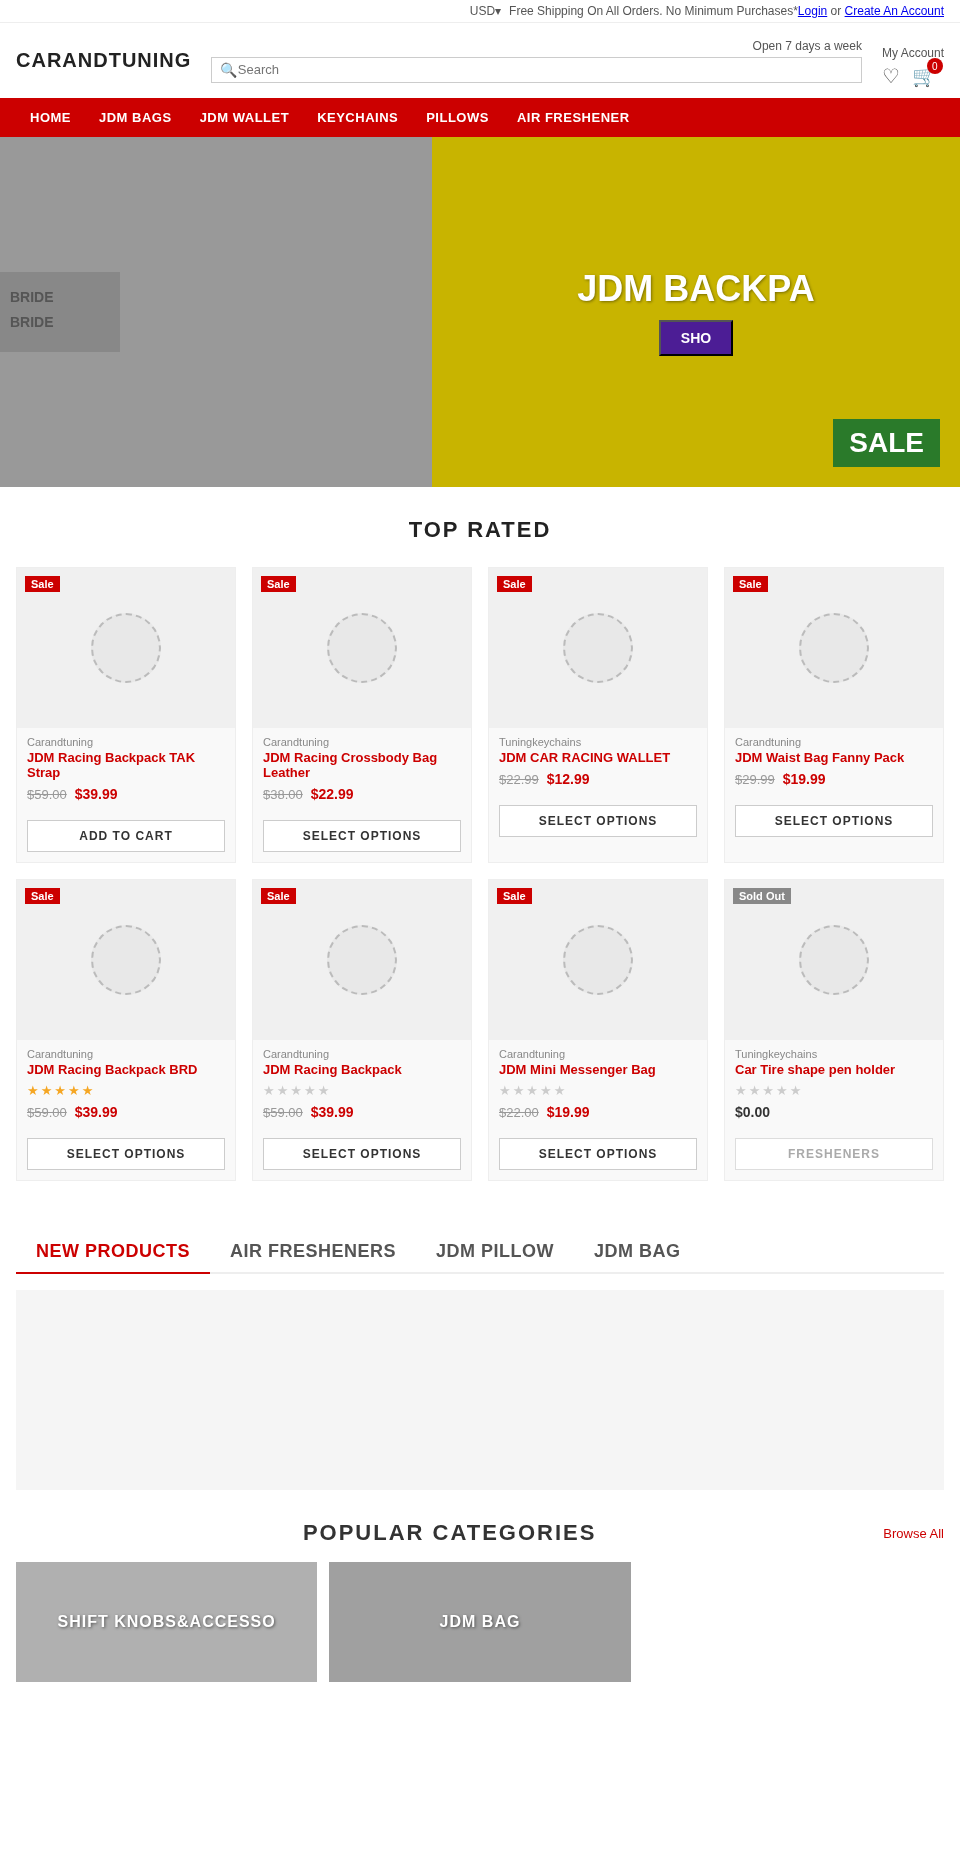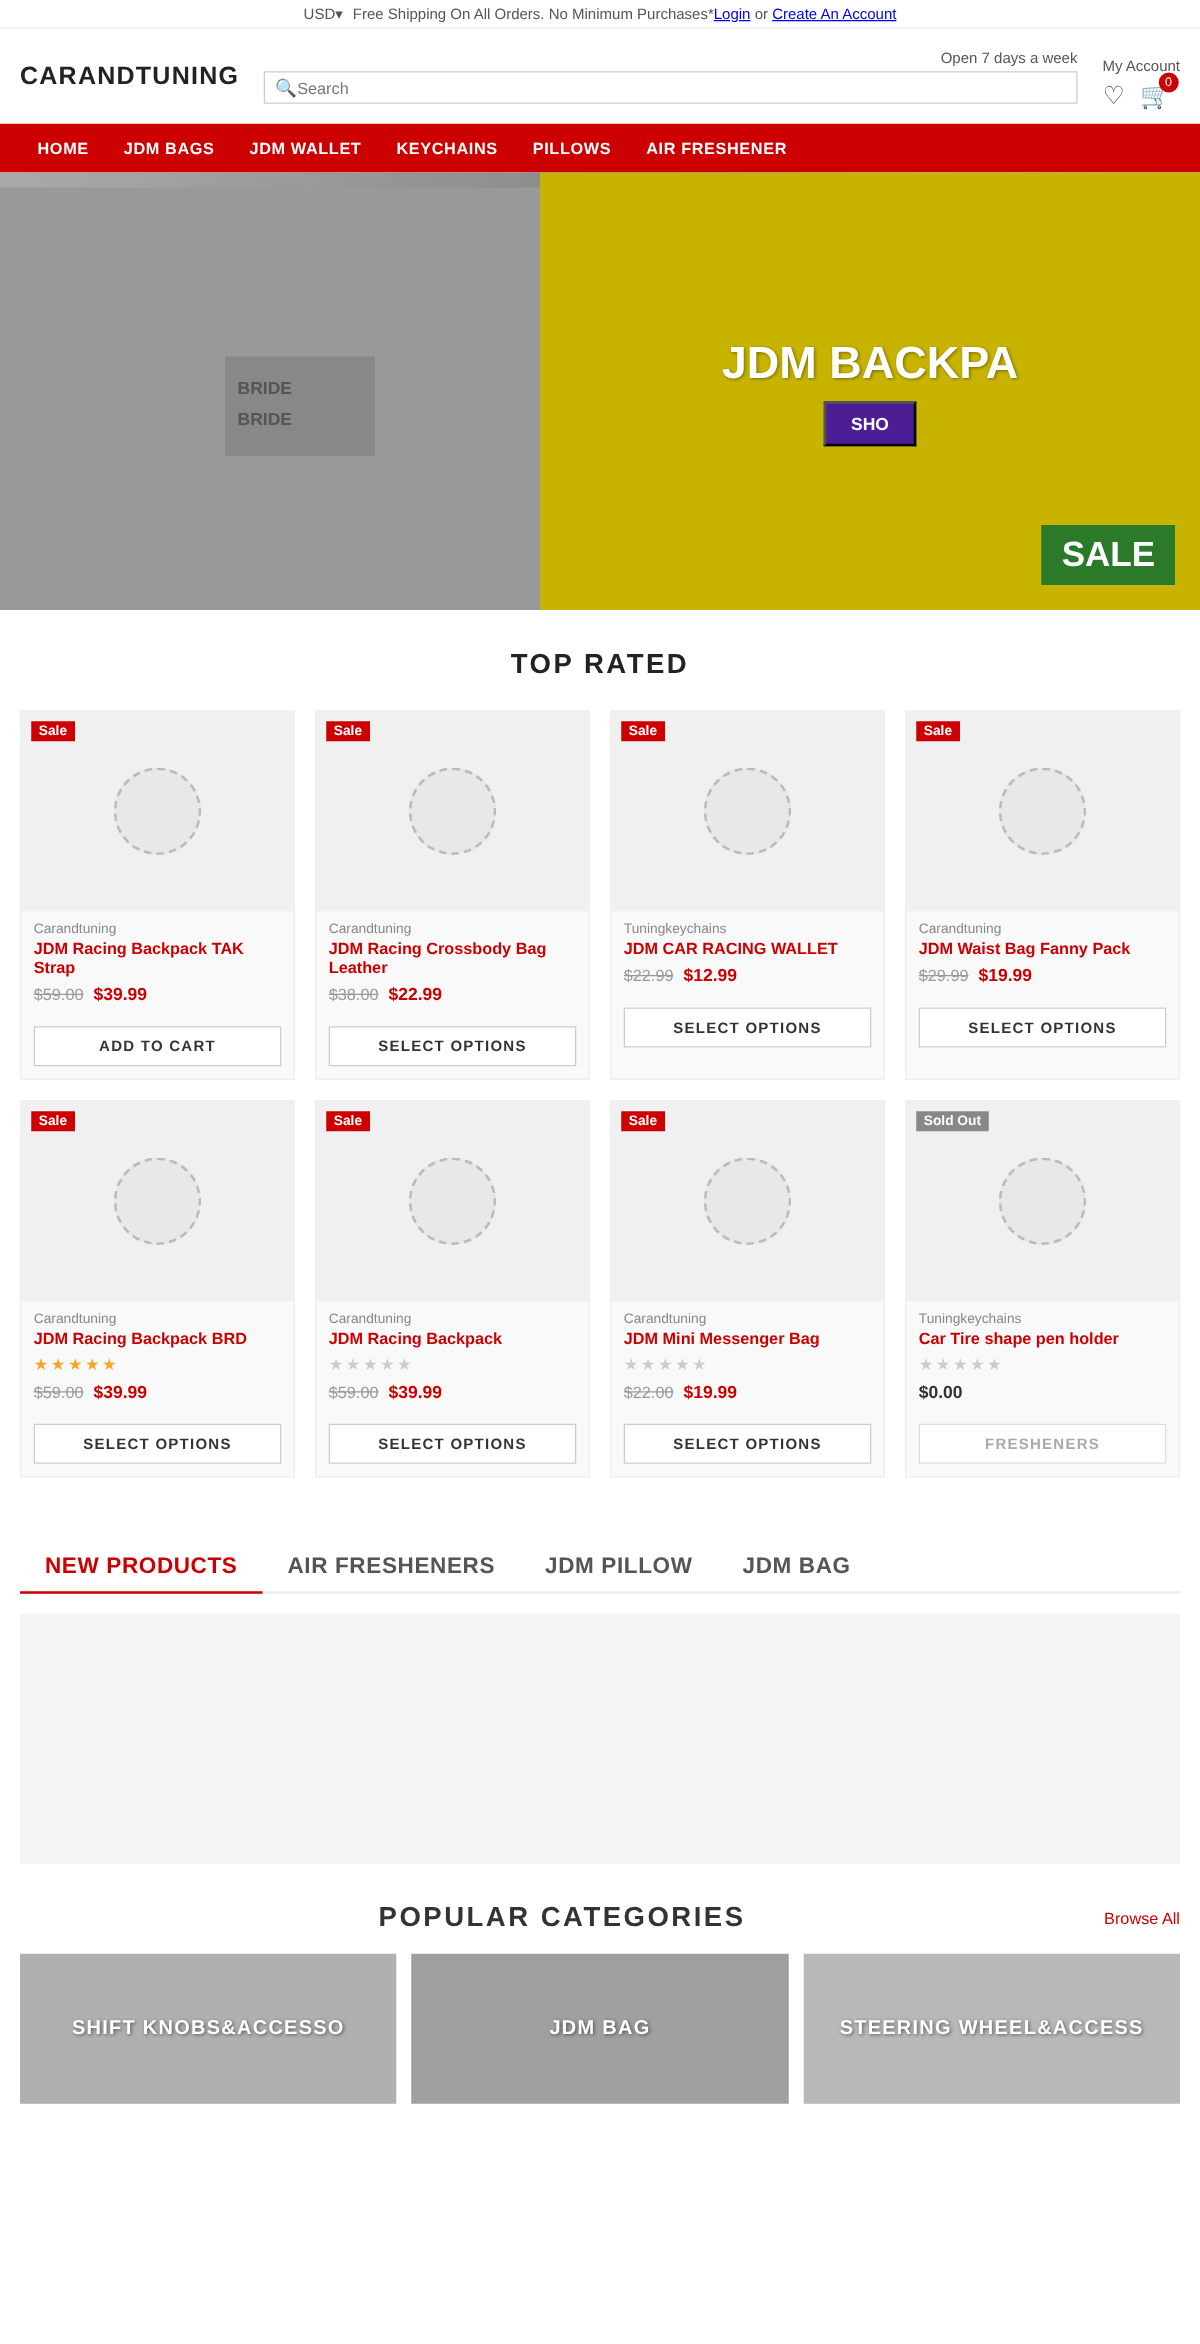--- a/index.html
+++ b/index.html
@@ -1,19 +1,19 @@
 <!DOCTYPE html>
 <html><head>
   <meta charset="utf-8">
   <style>
     * { box-sizing: border-box; margin: 0; padding: 0; }
     body { font-family: Arial, sans-serif; background: #fff; font-size: 14px; color: #333; width: 960px; }
 
     
-    .top-bar { display: flex; justify-content: center; align-items: center; padding: 4px 16px; font-size: 12px; color: #555; border-bottom: 1px solid #eee; }
+    .top-bar { display: flex; justify-content: flex-end; align-items: center; padding: 4px 16px; font-size: 12px; color: #555; border-bottom: 1px solid #eee; }
     .top-bar-left { display: flex; align-items: center; gap: 8px; }
 
     
     .header { display: flex; align-items: center; justify-content: space-between; padding: 10px 16px; }
     .logo { font-size: 20px; font-weight: bold; letter-spacing: 1px; color: #222; }
     .header-center { flex: 1; margin: 0 20px; }
     .open-text { font-size: 12px; color: #555; text-align: right; margin-bottom: 4px; }
     .search-box { display: flex; align-items: center; border: 1px solid #ccc; padding: 4px 8px; width: 100%; }
     .search-box input { border: none; outline: none; flex: 1; font-size: 13px; }
     .search-icon { color: #888; font-size: 14px; }
@@ -28,21 +28,21 @@
     
     .nav { background: #c00; display: flex; padding: 0 16px; }
     .nav a { color: #ffffff; text-decoration: none; font-size: 13px; font-weight: bold; padding: 12px 14px; display: block; letter-spacing: 0.5px; }
 
     
     .hero { width: 100%; height: 350px; background: linear-gradient(135deg, #aaa 0%, #888 40%, #bbb 60%, #c8b400 80%); position: relative; overflow: hidden; display: flex; align-items: center; justify-content: flex-end; }
     .hero-content { position: absolute; right: 0; top: 0; width: 55%; height: 100%; background: #c8b400; display: flex; flex-direction: column; align-items: center; justify-content: center; }
     .hero-title { font-size: 36px; font-weight: bold; color: #fff; text-shadow: 1px 1px 3px rgba(0,0,0,0.4); padding: 0 20px; }
     .hero-shop-btn { background: #4c1d95; color: #fff; padding: 8px 20px; font-weight: bold; font-size: 14px; margin-top: 10px; cursor: pointer; }
     .hero-sale { position: absolute; bottom: 20px; right: 20px; background: #2a7a2a; color: #fff; font-size: 28px; font-weight: bold; padding: 8px 16px; }
-    .hero-img-placeholder { position: absolute; left: 0; top: 12px; width: 50%; height: 100%; background: #999; display: flex; align-items: center; justify-content: center; }
+    .hero-img-placeholder { position: absolute; left: 0; top: 0; width: 50%; height: 100%; background: #999; display: flex; align-items: center; }
 
     
     .section { padding: 30px 16px; }
     .section-title { text-align: center; font-size: 22px; font-weight: bold; letter-spacing: 2px; margin-bottom: 24px; color: #222; }
 
     
     .product-grid { display: grid; grid-template-columns: repeat(4, 1fr); gap: 16px; }
     .product-card { background: #f9f9f9; border: 1px solid #eee; position: relative; padding-bottom: 10px; }
     .product-badge { position: absolute; top: 8px; left: 8px; background: #c00; color: #fff; font-size: 11px; padding: 2px 6px; font-weight: bold; z-index: 2; }
     .product-badge.sold-out { background: #888; }
@@ -315,17 +315,14 @@
     <h2 class="cat-title">POPULAR CATEGORIES</h2>
     <a href="#" class="browse-all">Browse All</a>
   </div>
   <div class="cat-grid">
     <div class="cat-card" style="background:#b0b0b0;">
       <span class="cat-label">SHIFT KNOBS&amp;ACCESSO</span>
     </div>
     <div class="cat-card" style="background:#a0a0a0;">
       <span class="cat-label">JDM BAG</span>
     </div>
-    <div class="cat-card" style="background:#b8b8b8;">
-      <span class="cat-label">STEERING WHEEL&amp;ACCESS</span>
-    </div>
   </div>
 </div>
 
 </body></html>

